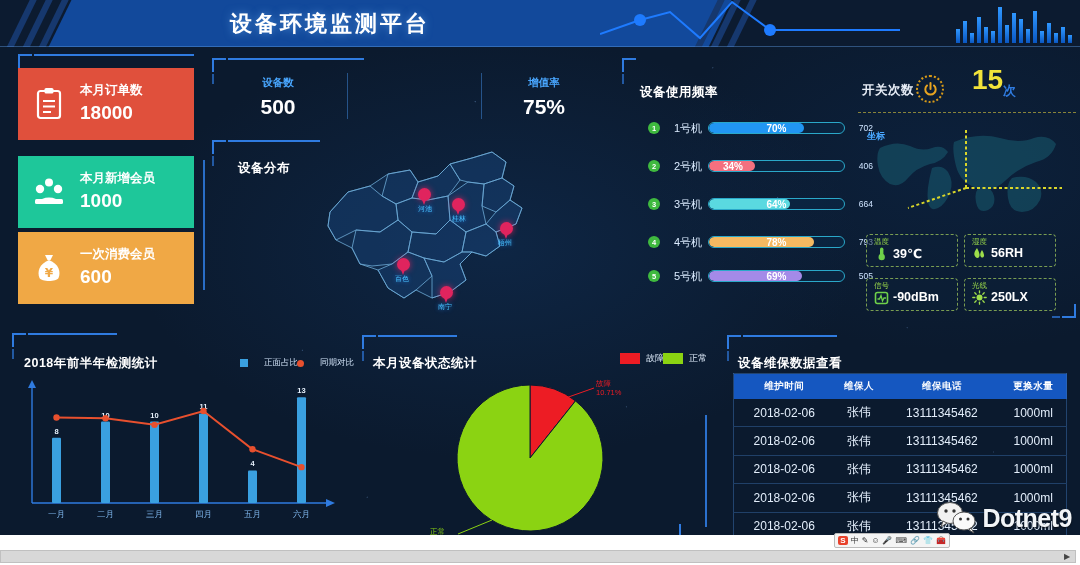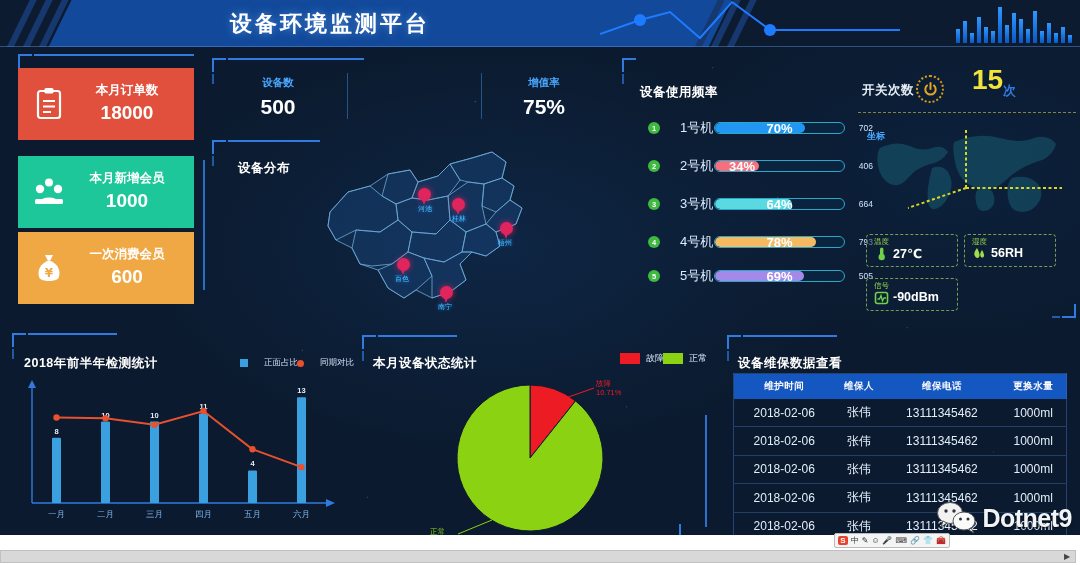--- a/index.html
+++ b/index.html
@@ -113,21 +113,21 @@
     position: absolute;
     font-size: 12.5px; font-weight: bold; color: #ffffff; letter-spacing: .5px;
   }
 
   
   .kpi {
     position: absolute; left: 18px; width: 176px; height: 72px;
     display: flex; align-items: center; color: #fff;
   }
   .kpi .ico { width: 62px; display: flex; justify-content: center; align-items: center; }
-  .kpi .txt { flex: 1; text-align: center; padding-right: 20px; }
+  .kpi .txt { flex: 1; padding-right: 20px; }
   .kpi .lbl { font-size: 12.5px; font-weight: bold; line-height: 1.4; }
   .kpi .val { font-size: 19px; font-weight: bold; line-height: 1.35; }
 
   
   .stat { position: absolute; text-align: center; width: 120px; }
   .stat .lbl { font-size: 10.5px; color: #49a7ff; font-weight: bold; margin-bottom: 5px; }
   .stat .val { font-size: 21px; font-weight: bold; color: #ffffff; }
   .stat-div { position: absolute; width: 1px; height: 46px; background: rgba(60,130,210,.55); }
 
   
@@ -150,30 +150,30 @@
     text-shadow: 0 0 4px rgba(40,140,255,.9);
   }
 
   
   .usage-row { position: absolute; left: 648px; width: 225px; height: 14px; display: flex; align-items: center; }
   .usage-idx {
     width: 12px; height: 12px; border-radius: 50%;
     background: #3fb93f; color: #fff; font-size: 7.5px; font-weight: bold;
     display: flex; align-items: center; justify-content: center; flex: 0 0 auto;
   }
-  .usage-name { width: 34px; font-size: 13px; color: #dcecff; margin-left: 20px; flex: 0 0 auto; }
+  .usage-name { width: 34px; font-size: 11px; color: #dcecff; margin-left: 14px; flex: 0 0 auto; }
   .usage-track {
     position: relative; flex: 1; height: 12px; border-radius: 7px;
     border: 1px solid #2aa8c9; background: rgba(10,40,70,.6); overflow: hidden;
   }
   .usage-fill { position: absolute; left: 0; top: 0; bottom: 0; border-radius: 7px; }
   .usage-pct {
     position: absolute; left: 0; right: 0; top: 0; bottom: 0;
     display: flex; align-items: center; justify-content: center;
-    font-size: 13px; font-weight: bold; color: #ffffff;
+    font-size: 10px; font-weight: bold; color: #ffffff;
   }
   .usage-num { width: 28px; text-align: right; font-size: 8.5px; color: #cfe4ff; flex: 0 0 auto; }
 
   
   .dashed-h { position: absolute; height: 0; border-top: 1px dashed rgba(190,175,60,.7); }
   .power-ring {
     position: absolute; width: 28px; height: 28px; border-radius: 50%;
     border: 2px dotted #d79a18; display: flex; align-items: center; justify-content: center;
   }
 
@@ -478,41 +478,60 @@
   </div>
 
   <div class="sensor" style="left:866px; top:234px;">
     <div class="slbl">温度</div>
     <div class="sico">
       <svg width="15" height="15" viewBox="0 0 15 15">
         <rect x="6" y="1.5" width="3.4" height="8" rx="1.7" fill="#6fd14a"></rect>
         <circle cx="7.7" cy="11" r="3.2" fill="#6fd14a"></circle>
       </svg>
     </div>
-    <div class="sval">27℃</div>
+    <div class="sval">39℃</div>
   </div>
   <div class="sensor" style="left:964px; top:234px;">
     <div class="slbl">湿度</div>
     <div class="sico">
       <svg width="15" height="15" viewBox="0 0 15 15">
         <path d="M5 2 C2 6 1.5 9 3.5 11 C5.5 13 8 11.5 7.5 8.5 C7.2 6 6 4 5 2z" fill="#9ede4a"></path>
         <path d="M10 4 C8 7 7.7 9.5 9 11 C10.5 12.5 12.5 11 12 8.8 C11.7 7 11 5.5 10 4z" fill="#9ede4a"></path>
       </svg>
     </div>
     <div class="sval">56RH</div>
   </div>
   <div class="sensor" style="left:866px; top:278px;text-align:right;">
     <div class="slbl">信号</div>
     <div class="sico">
       <svg width="15" height="15" viewBox="0 0 15 15">
         <rect x="1.5" y="2.5" width="12" height="11" rx="2" fill="none" stroke="#6fd14a" stroke-width="1.6"></rect>
         <polyline points="3.5,9 5.5,9 7,5.5 8.5,11 10,8 12,8" fill="none" stroke="#6fd14a" stroke-width="1.3"></polyline>
       </svg>
     </div>
     <div class="sval">-90dBm</div>
+  </div>
+  <div class="sensor" style="left:964px; top:278px;">
+    <div class="slbl">光线</div>
+    <div class="sico">
+      <svg width="15" height="15" viewBox="0 0 15 15">
+        <circle cx="7.5" cy="7.5" r="3" fill="#9ede4a"></circle>
+        <g stroke="#9ede4a" stroke-width="1.3" stroke-linecap="round">
+          <line x1="7.5" y1="0.8" x2="7.5" y2="2.8"></line>
+            <line x1="7.5" y1="12.2" x2="7.5" y2="14.2"></line>
+          <line x1="0.8" y1="7.5" x2="2.8" y2="7.5"></line>
+            <line x1="12.2" y1="7.5" x2="14.2" y2="7.5"></line>
+          <line x1="2.8" y1="2.8" x2="4.2" y2="4.2"></line>
+            <line x1="10.8" y1="10.8" x2="12.2" y2="12.2"></line>
+          <line x1="12.2" y1="2.8" x2="10.8" y2="4.2"></line>
+            <line x1="4.2" y1="10.8" x2="2.8" y2="12.2"></line>
+        </g>
+      </svg>
+    </div>
+    <div class="sval">250LX</div>
   </div>
   <div class="corner-br" style="right:4px; top:300px;"></div>
 
   <div class="corner-tl" style="left:12px; top:333px; width:105px;">
       <div class="stub"></div>
     </div>
   <div class="panel-title" style="left:24px; top:355px;">2018年前半年检测统计</div>
 
   <div class="legend" style="left:240px; top:357px;">
     <span class="sw" style="background:#3aa0e0;"></span>

